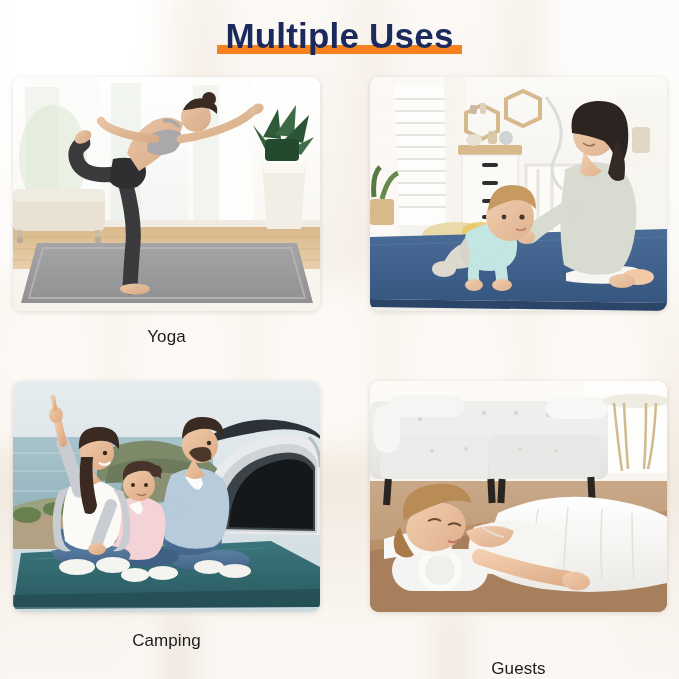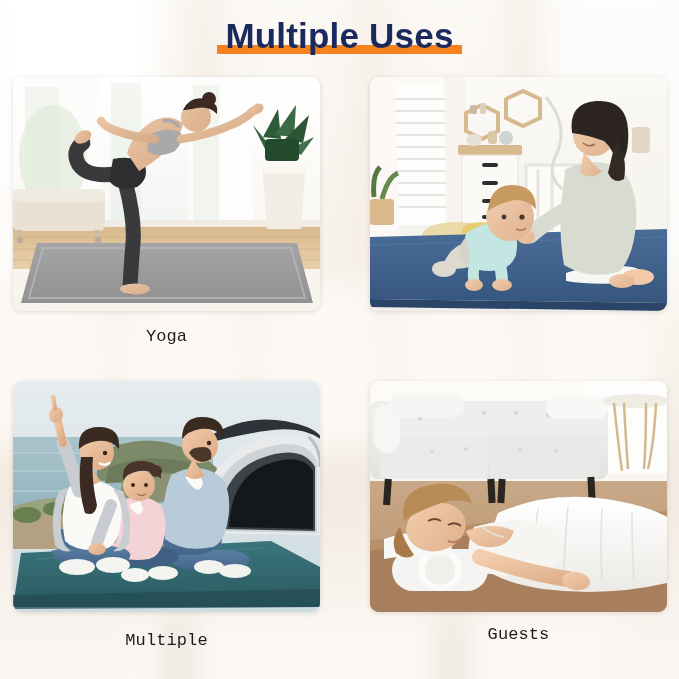--- a/index.html
+++ b/index.html
@@ -80,26 +80,25 @@
   .panel svg { display: block; width: 100%; height: 100%; }
 
   
   .caption {
     position: absolute;
     font-size: 17px;
     color: #1c1c1c;
     letter-spacing: .1px;
     white-space: nowrap;
     z-index: 5;
-    font-family: Liberation Mono, monospace;
   }
   .c1 { left: 13px;  top: 327px; width: 307px; text-align: center; }
   .c2 { left: 370px; top: 327px; width: 297px; text-align: center; }
   .c3 { left: 13px;  top: 631px; width: 307px; text-align: center; }
-  .c4 { left: 370px; top: 625px; width: 297px; text-align: center; }
+  .c4 { left: 370px; top: 659px; width: 297px; text-align: center; }
 </style>
 </head>
 <body>
 
 <div id="infographic">
 
   <div class="backdrop">
     <div class="bd-wall"></div>
     <div class="bd-window-l"></div>
     <div class="bd-window-r"></div>
@@ -598,16 +597,16 @@
 
         <path d="M58 140 q7 -4 13 0" stroke="#6a4a34" stroke-width="1.8" fill="none"></path>
         <path d="M78 144 q7 -4 13 1" stroke="#6a4a34" stroke-width="1.8" fill="none"></path>
 
         <path d="M78 160 q8 3 12 -2" stroke="#c07a6a" stroke-width="2.4" fill="none"></path>
       </g>
     </svg>
   </div>
 
   <div class="caption c1">Yoga</div>
-  <div class="caption c3">Multiple</div>
+  <div class="caption c3">Camping</div>
   <div class="caption c4">Guests</div>
 
 </div>
 
 </body></html>

